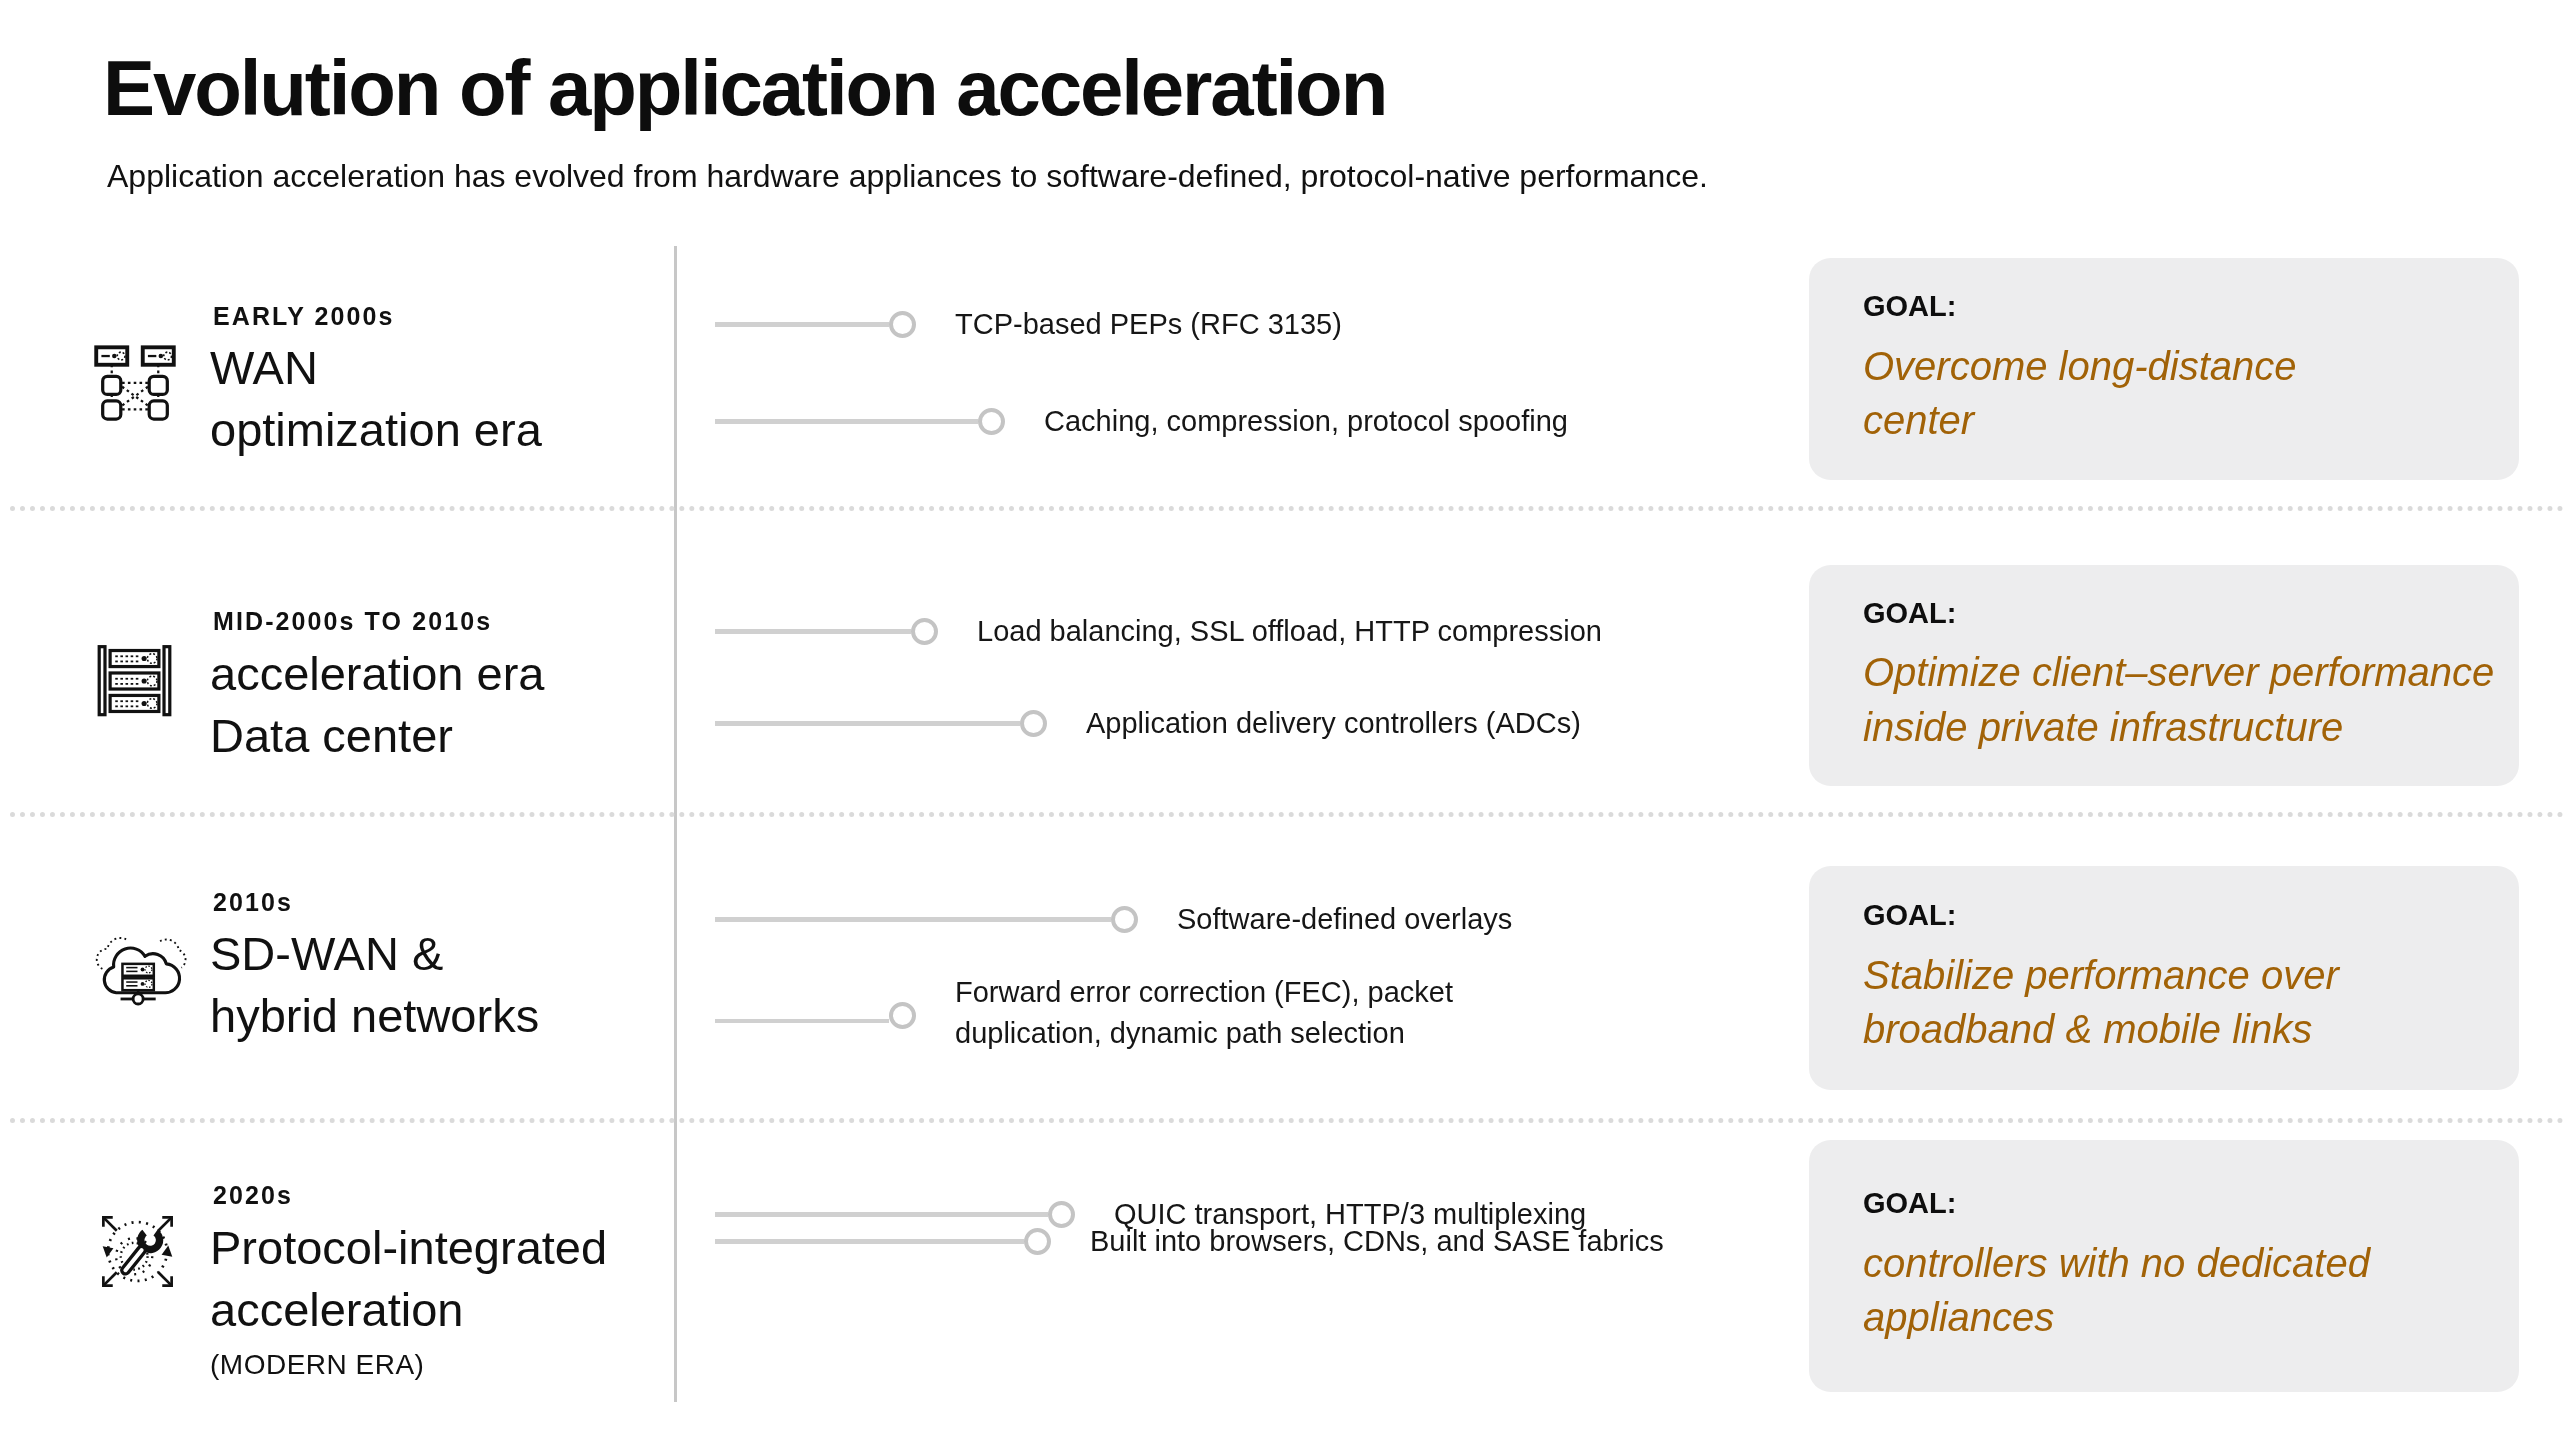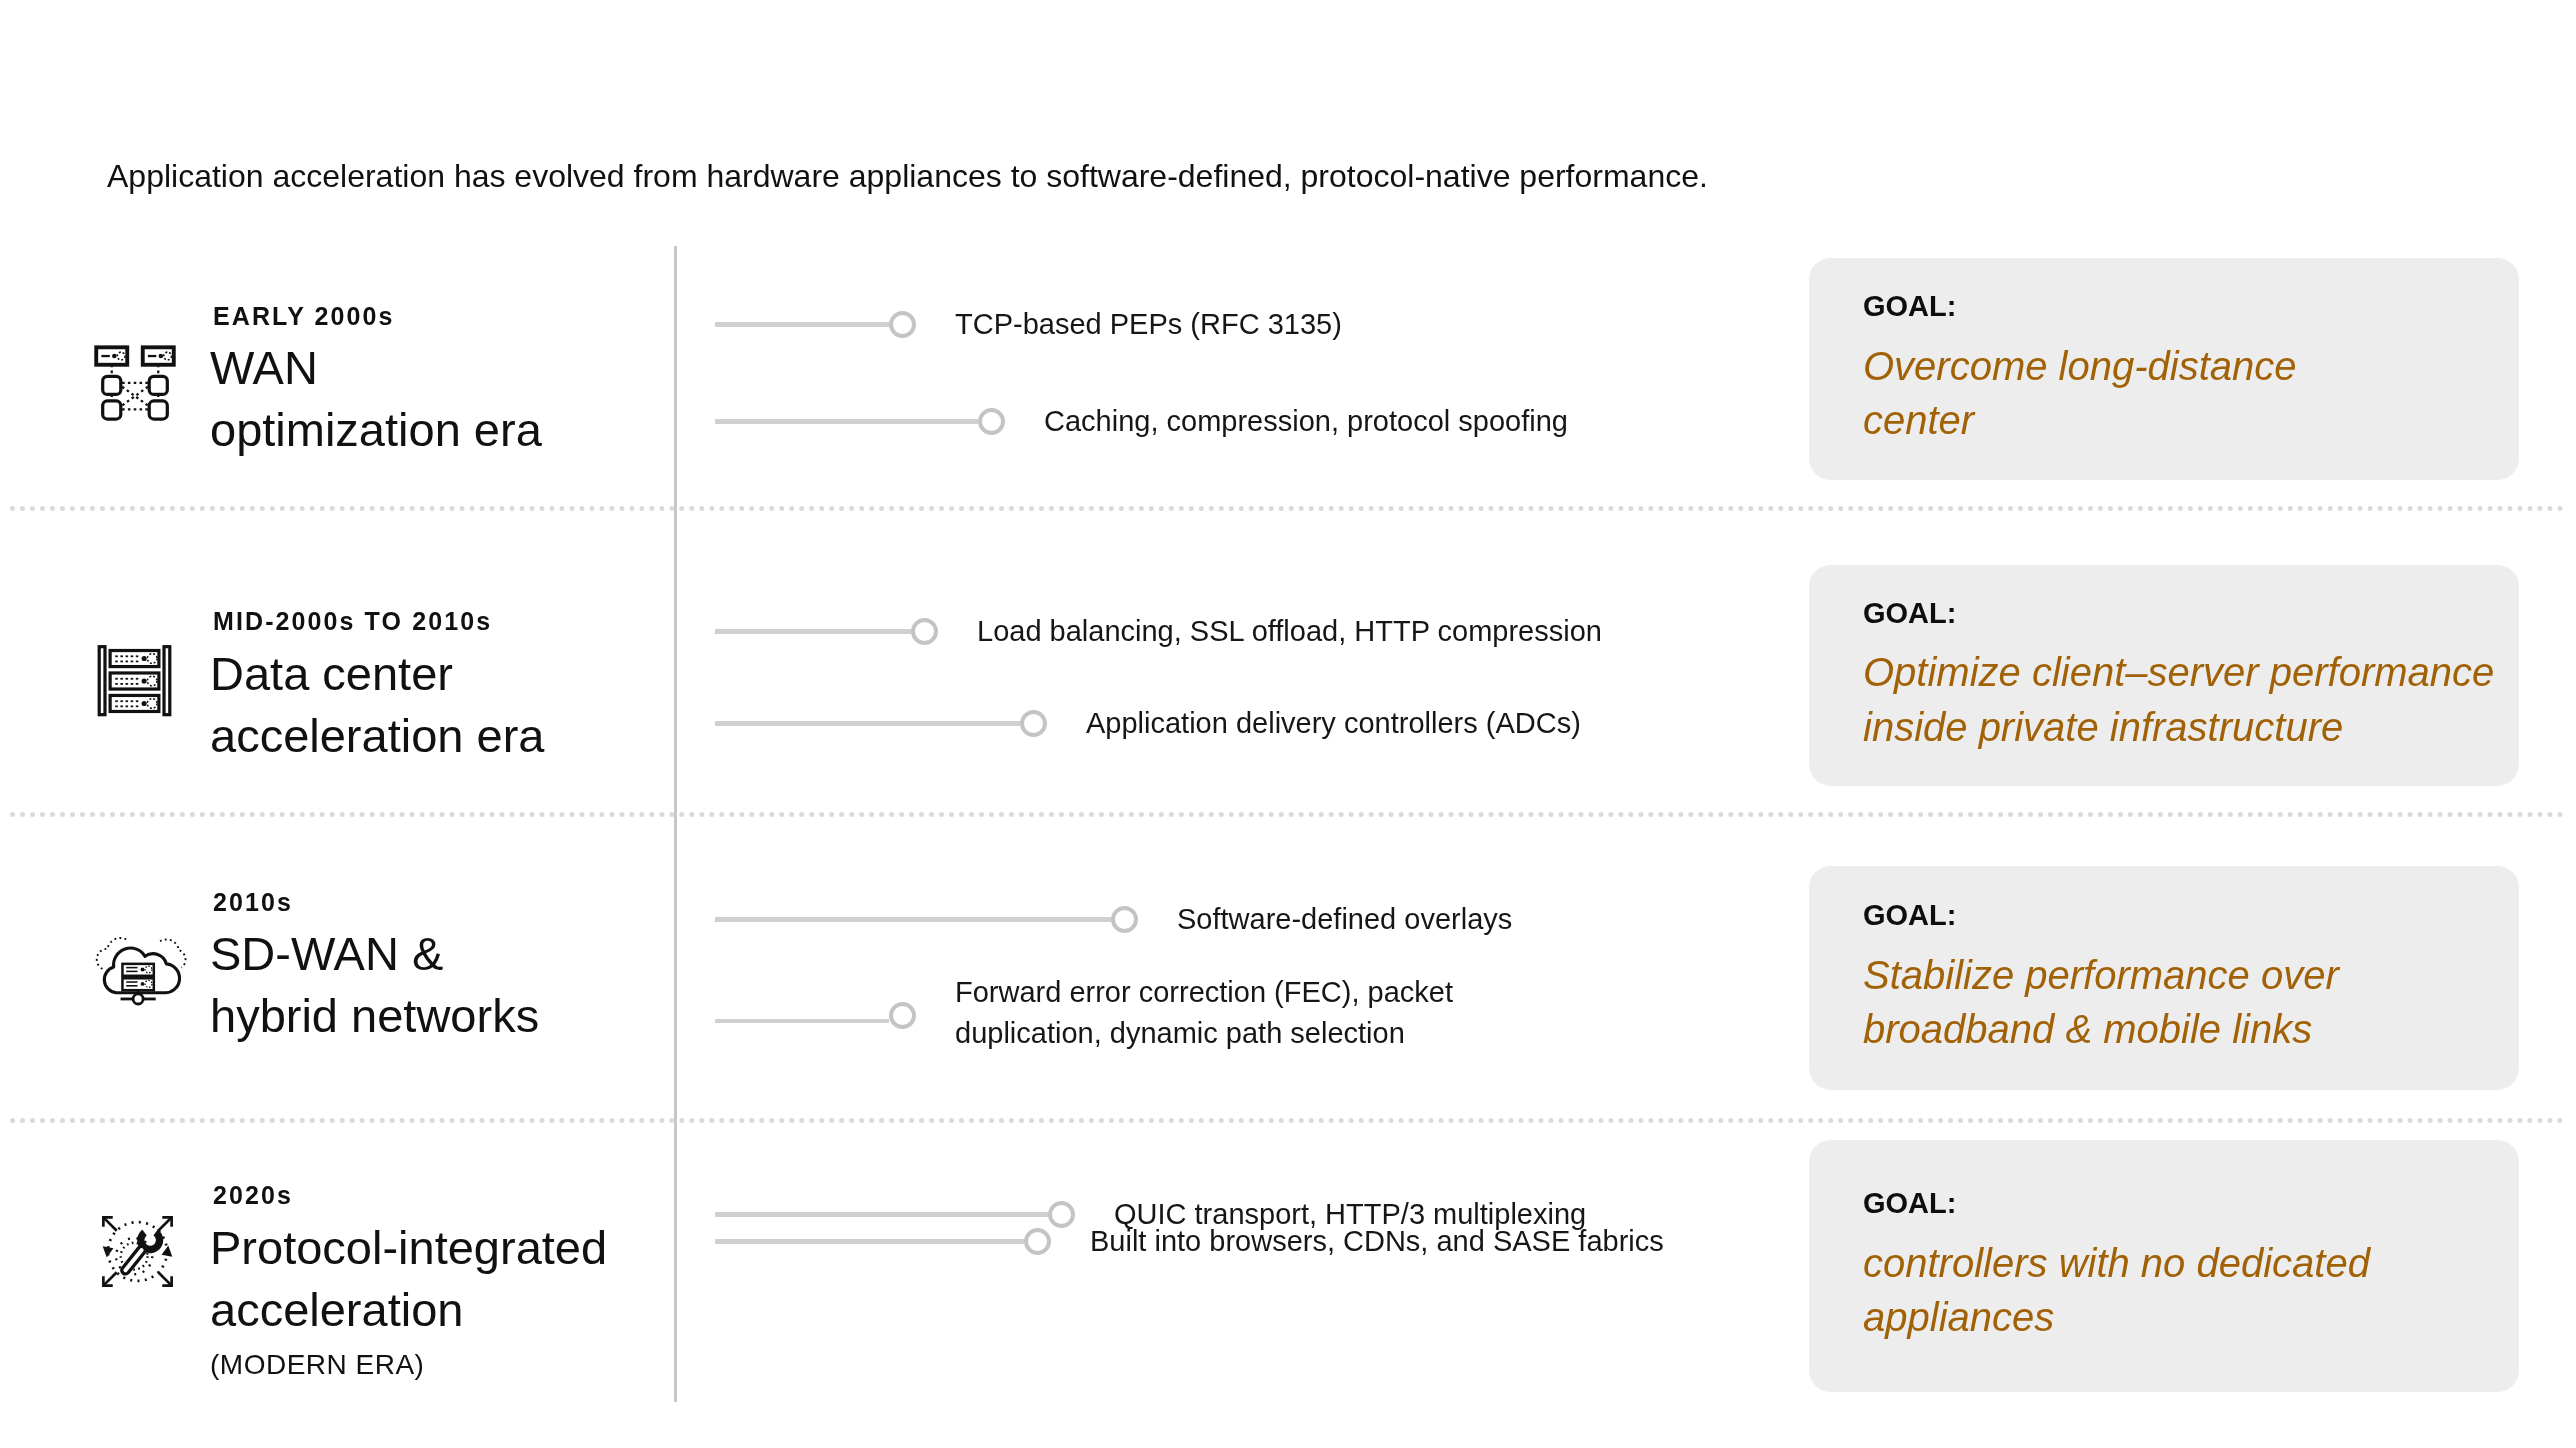--- a/index.html
+++ b/index.html
@@ -26,20 +26,21 @@
         display:flex;flex-direction:column;justify-content:center;
         padding:0 57px 0 54px;box-sizing:border-box;}
   .goal-h{font-size:29px;font-weight:bold;margin-bottom:15.5px;color:#0e0e0e;}
   .goal-b{font-size:40px;font-style:italic;line-height:1.36;color:#a16207;white-space:nowrap;}
 </style>
 </head>
 <body>
 
 <div id="canvas">
 
+  <h1 class="page-title">Evolution of application acceleration</h1>
   <div class="page-subtitle">Application acceleration has evolved from hardware appliances to software-defined, protocol-native performance.</div>
 
   <div class="timeline-axis"></div>
 
   <div class="separator" style="top:506px"></div>
   <div class="separator" style="top:812px"></div>
   <div class="separator" style="top:1118px"></div>
 
   <section>
     <div class="icon" style="left:93px;top:344px">
@@ -153,22 +154,22 @@
                 <line x1="62" y1="97" x2="66" y2="97"></line>
             </g>
             <circle cx="75" cy="92.5" r="4" fill="#111" stroke="none"></circle>
             <circle cx="87.5" cy="92.5" r="7.5" stroke-width="2.3" stroke-dasharray="3 3"></circle>
           </g>
         </g>
       </svg>
     </div>
     <div class="period" style="left:213px;top:607px">MID-2000s TO 2010s</div>
     <h2 class="era-name" style="left:210px;top:643px">
+      <div>acceleration era</div>
       <div>Data center</div>
-      <div>acceleration era</div>
     </h2>
     <div class="titem" style="left:675px;top:613px">
       <span class="tline" style="width:196px"></span>
       <span class="tnode"></span>
       <div class="tlabel">
         <div>Load balancing, SSL offload, HTTP compression</div>
       </div>
     </div>
     <div class="titem" style="left:675px;top:705px">
       <span class="tline" style="width:305px"></span>

